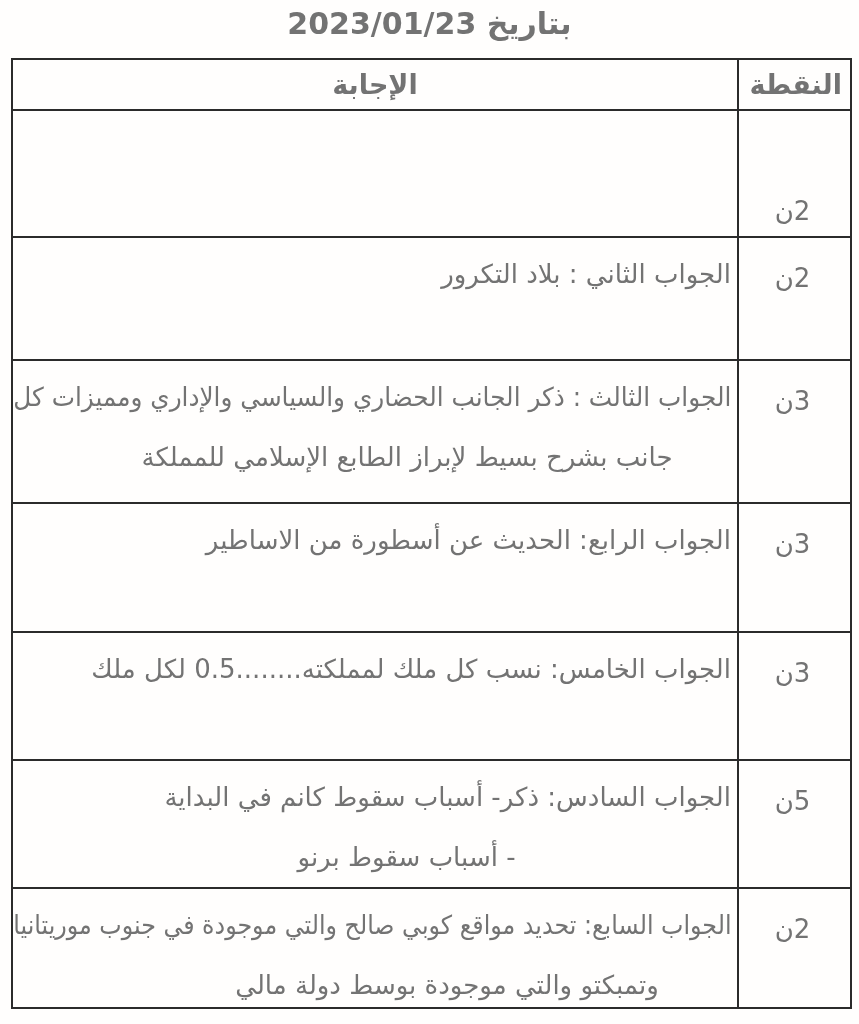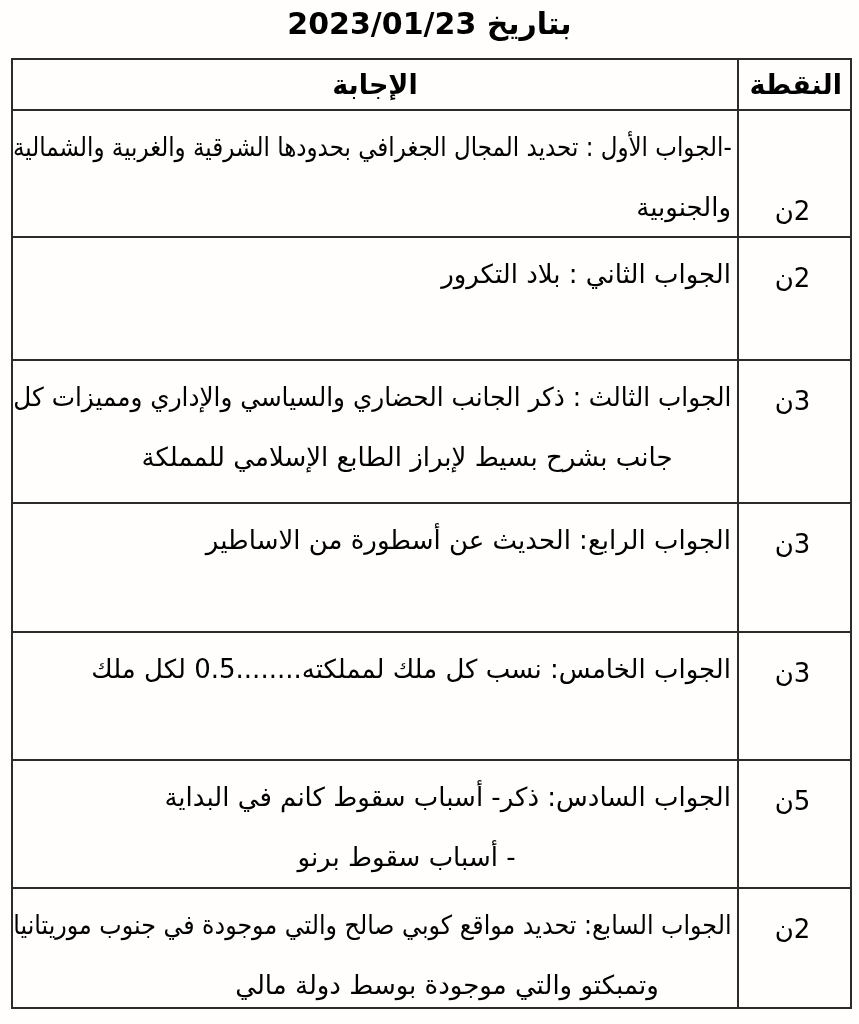--- a/index.html
+++ b/index.html
@@ -1,21 +1,21 @@
 <!DOCTYPE html>
 <html><head>
 <meta charset="utf-8">
 <style>
   html,body{margin:0;padding:0;background:#ffffff;}
   .page{
     position:relative;
     width:859px;height:1024px;
     background:#fffefd;
     font-family:"DejaVu Sans",sans-serif;
-    color:#000000;
+    color:#737373;
     overflow:hidden;
   }
   .doc-title{
     height:52px;
     padding-top:6px;
     text-align:center;
     font-size:30px;
     font-weight:bold;
     direction:rtl;
     white-space:nowrap;
@@ -93,24 +93,20 @@
   <div class="answers-table">
     <div class="trow thead">
       <div class="cell cell-points th">النقطة</div>
       <div class="cell cell-answer th">الإجابة</div>
     </div>
 
   <div class="trow">
         <div class="cell cell-points">
           <div class="pt">2ن</div>
         </div>
-        <div class="cell cell-answer">
-          <div class="line" style="transform-origin: right center; transform: scaleX(0.884005);">-الجواب الأول : تحديد المجال الجغرافي بحدودها الشرقية والغربية والشمالية</div>
-          <div class="line">والجنوبية</div>
-        </div>
       </div>
       <div class="trow">
         <div class="cell cell-points">
           <div class="pt">2ن</div>
         </div>
         <div class="cell cell-answer">
           <div class="line">الجواب الثاني : بلاد التكرور</div>
         </div>
       </div>
       <div class="trow">

